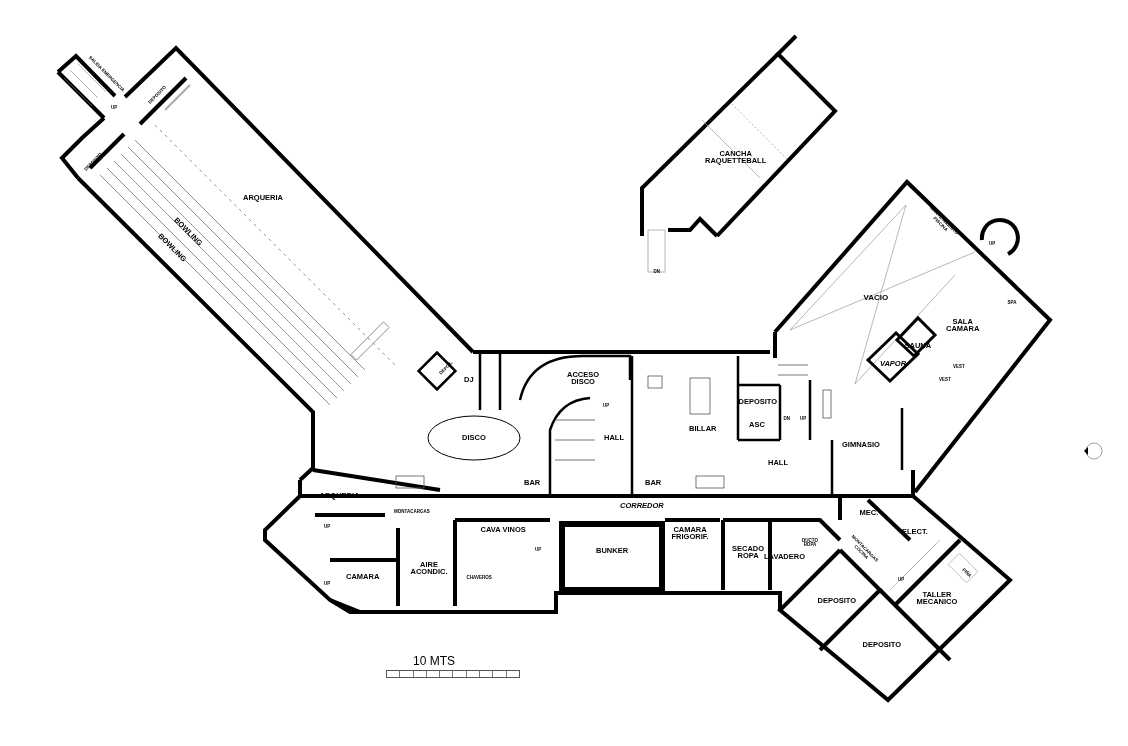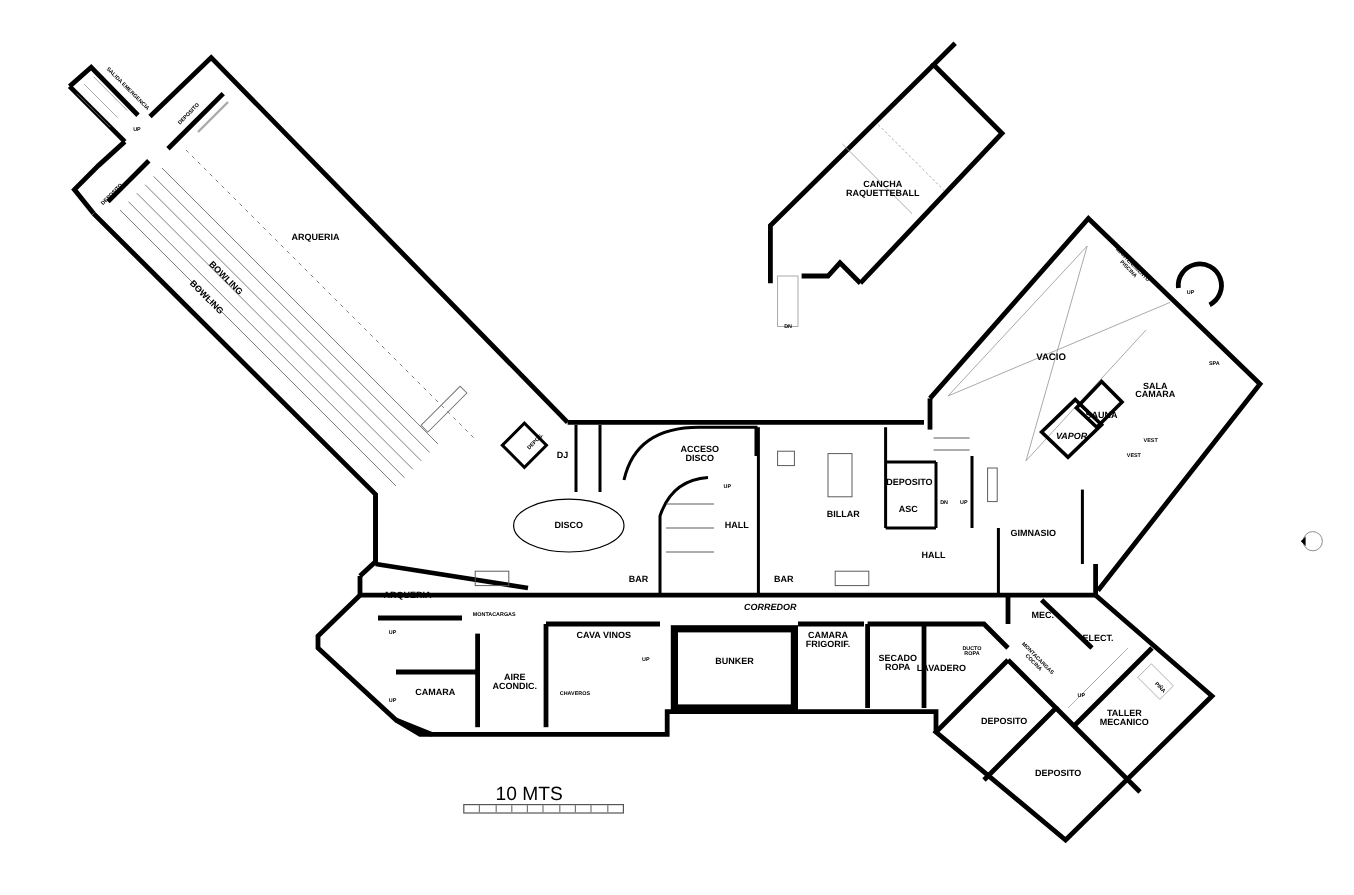--- a/index.html
+++ b/index.html
@@ -2,21 +2,21 @@
 <html><head>
 <meta charset="utf-8">
 <style>
   html,body{margin:0;padding:0;background:#fff;}
   body{width:1128px;height:746px;overflow:hidden;position:relative;font-family:"Liberation Sans",sans-serif;}
   #plan{position:absolute;left:0;top:0;width:1128px;height:746px;}
   .lbl{position:absolute;font-family:"Liberation Sans",sans-serif;font-weight:bold;font-size:7px;color:#000;white-space:nowrap;line-height:1;text-align:center;transform-origin:center center;}
   .lbl.sm{font-size:4.5px;}
   .lbl.md{font-size:7.5px;}
   .lbl.lg{font-size:8px;}
-  .scale-title{position:absolute;left:413px;top:654px;font-family:"Liberation Sans",sans-serif;font-size:16px;color:#000;}
+  .scale-title{position:absolute;left:413px;top:654px;font-family:"Liberation Sans",sans-serif;font-size:12px;color:#000;}
   .scale-bar{position:absolute;left:386px;top:670px;width:134px;height:8px;display:flex;border:1px solid #555;box-sizing:border-box;}
   .scale-bar span{flex:1;border-right:1px solid #777;}
   .scale-bar span:last-child{border-right:none;}
 </style>
 </head>
 <body>
 
 <svg id="plan" viewBox="0 0 1128 746" xmlns="http://www.w3.org/2000/svg">
   <g fill="none" stroke="#000" stroke-linejoin="miter">
 

